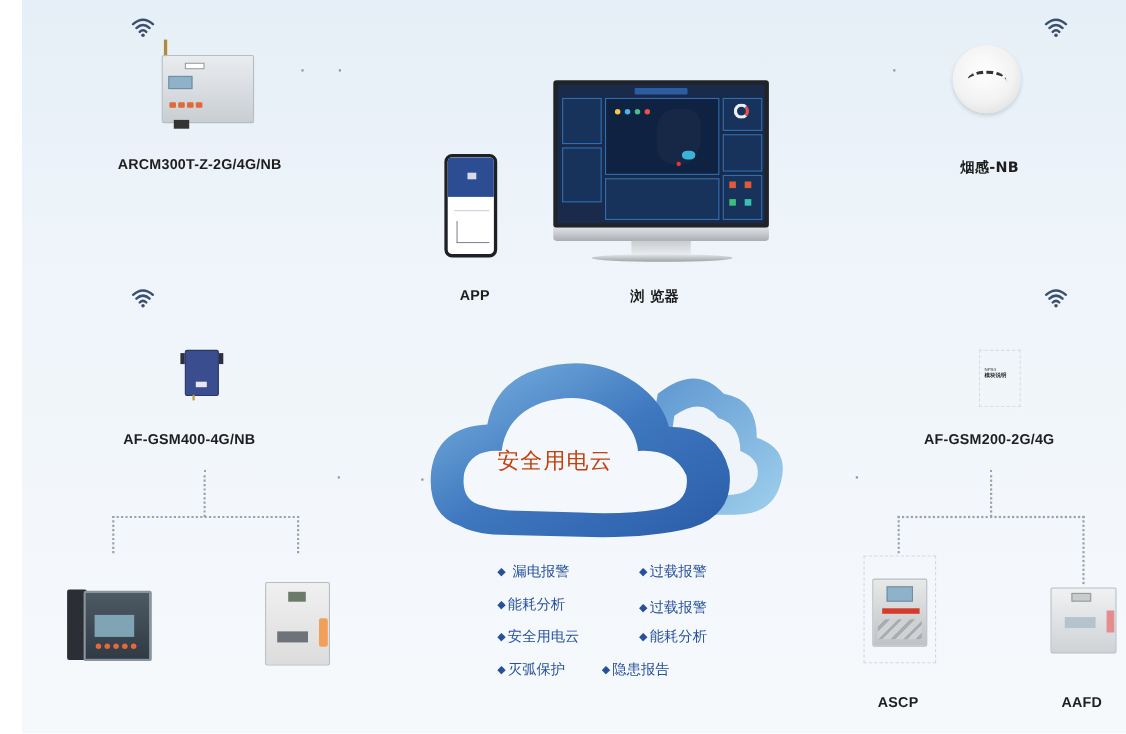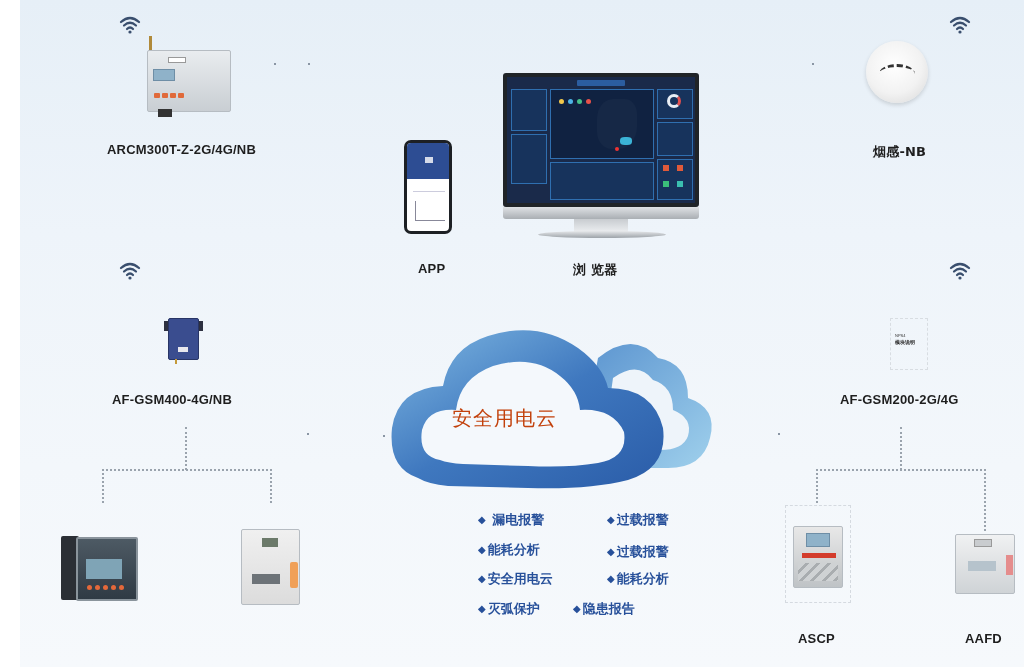--- a/index.html
+++ b/index.html
@@ -29,21 +29,21 @@
   .monitor-base { position: absolute; left: 538px; top: 231px; width: 128px; height: 7px; background: linear-gradient(180deg,#e6e8ea,#9da3a9); border-radius: 50%; }
   .panel { position: absolute; border: 1px solid #2f6fb0; background: rgba(20,60,110,0.5); }
   .screen-title { position: absolute; left: 70px; top: 3px; width: 48px; height: 6px; background: #2b5da0; border-radius: 1px; }
 
   
   .phone { position: absolute; left: 404px; top: 140px; width: 48px; height: 94px; background: #ffffff; border: 3px solid #1d2024; border-radius: 7px; overflow: hidden; }
   .phone .top { height: 36px; background: #2d4d93; }
 
   
   .cloud-text { position: absolute; left: 452px; top: 405px; font-size: 20px; color: #c2410c; font-family: "DejaVu Sans", sans-serif; letter-spacing: 1px; }
-  .feat { position: absolute; font-size: 13px; font-weight: bold; color: #27509a; font-family: "DejaVu Sans", sans-serif; white-space: nowrap; margin-left: 26px; }
+  .feat { position: absolute; font-size: 13px; font-weight: normal; color: #27509a; font-family: "DejaVu Sans", sans-serif; white-space: nowrap; }
   .feat .bullet { font-size: 10px; margin-right: 2px; vertical-align: 1px; }
 
   
   .dash-v { position: absolute; width: 0; border-left: 2px dotted #9aa3ad; }
   .dash-h { position: absolute; height: 0; border-top: 2px dotted #9aa3ad; }
 </style>
 </head>
 <body>
 
 <div class="canvas">

